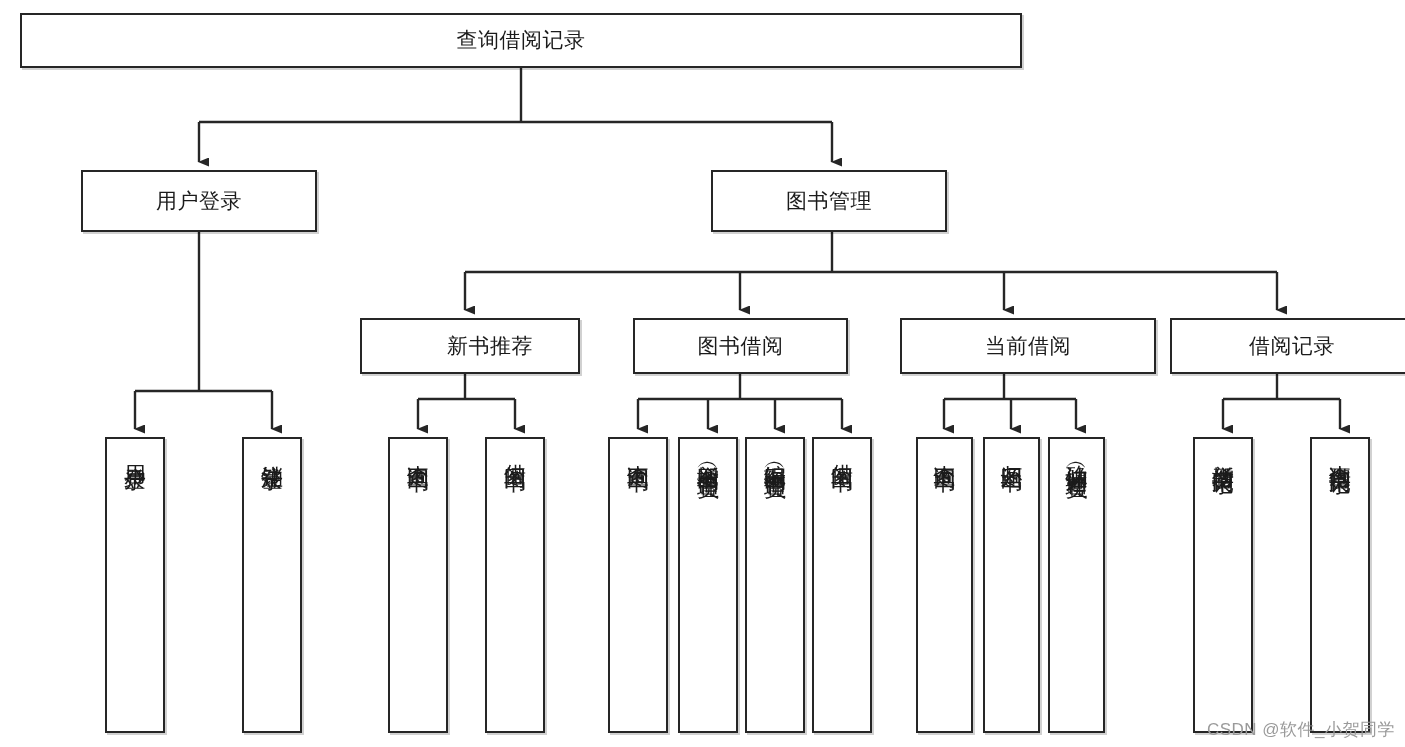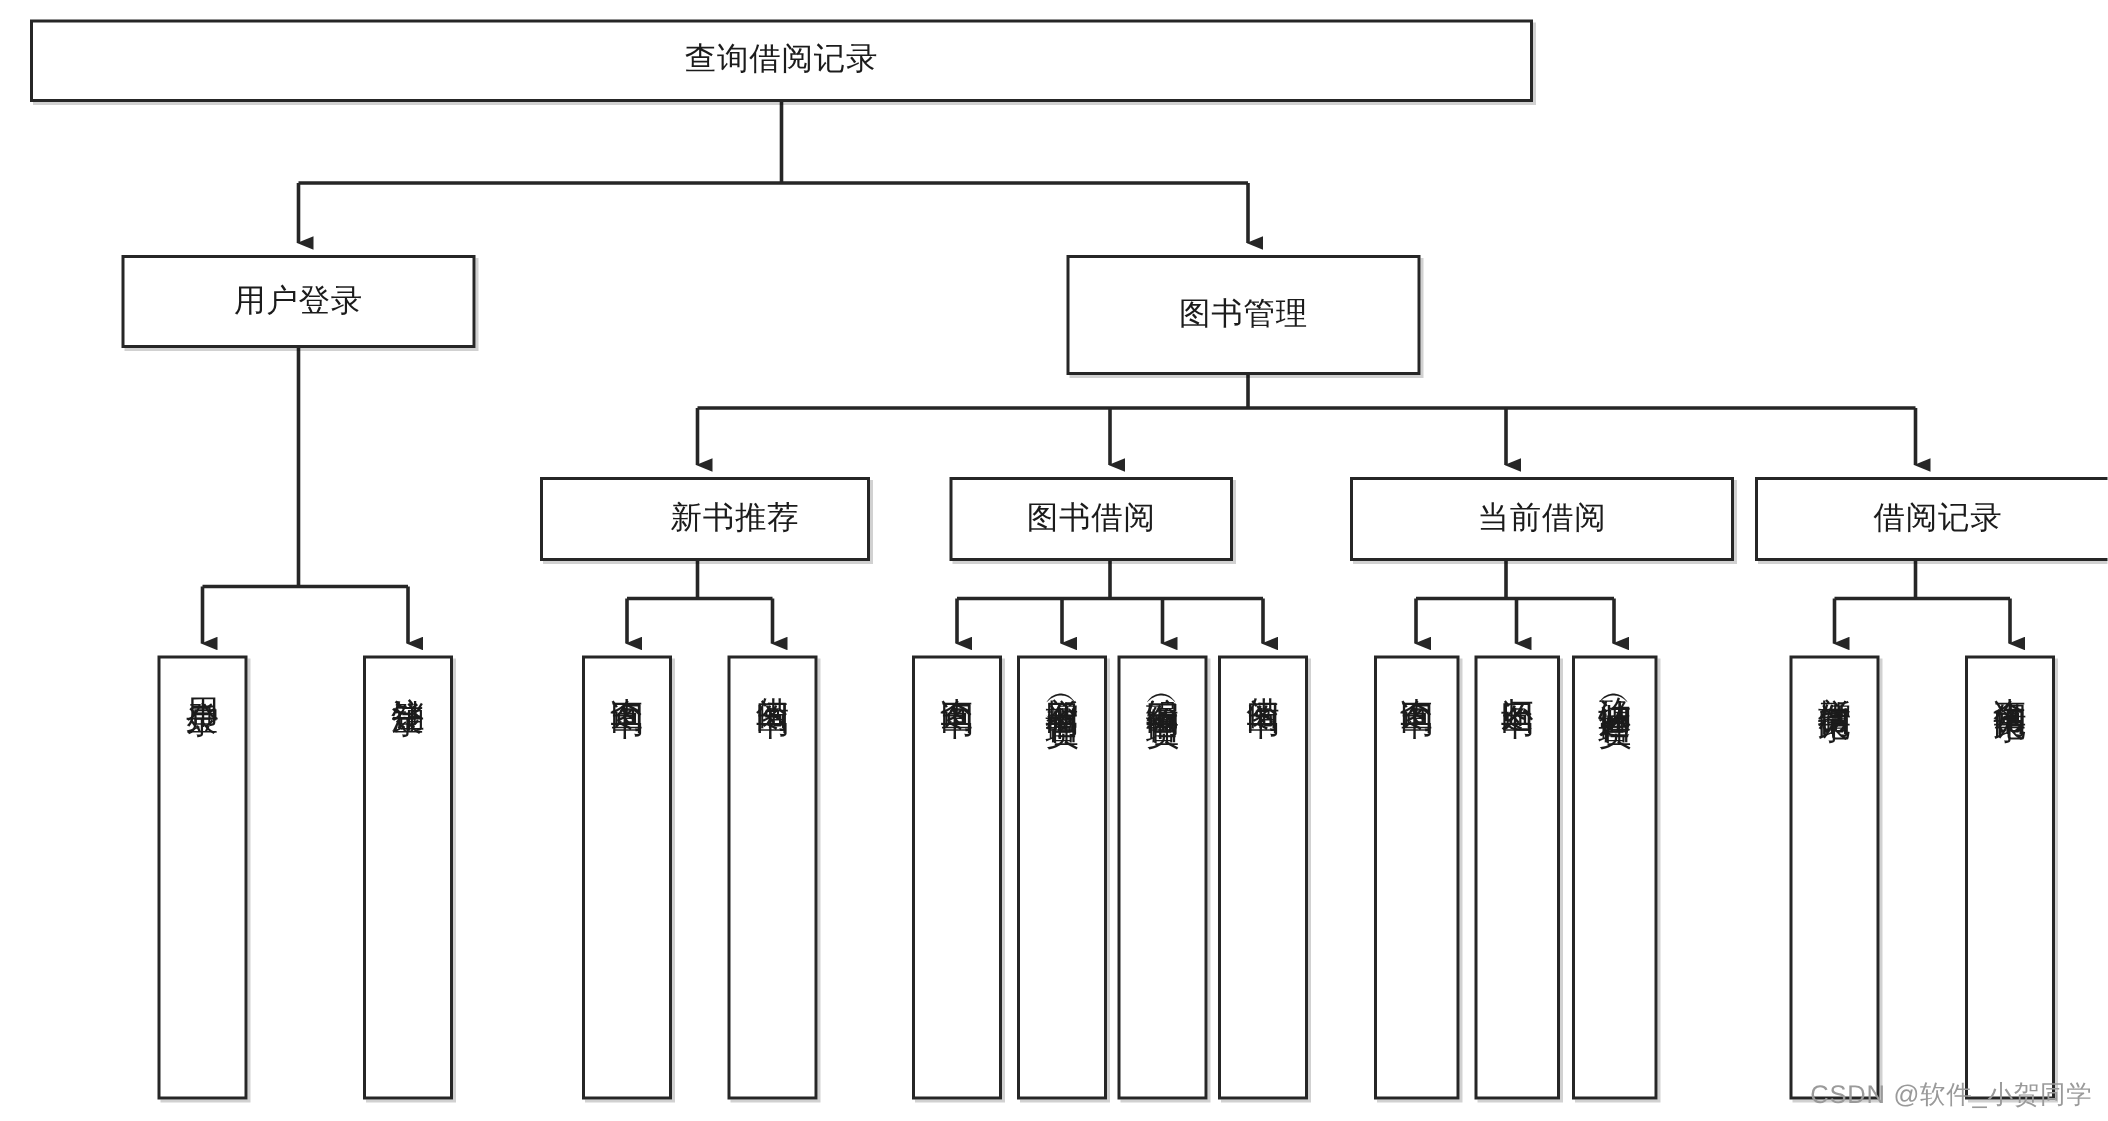--- a/index.html
+++ b/index.html
@@ -125,28 +125,28 @@
     </g>
   </svg>
 
   <div class="node" style="left: 20px; top: 13px; width: 1002px; height: 55px;">
     <span class="label">查询借阅记录</span>
   </div>
 
   <div class="node" style="left: 81px; top: 170px; width: 236px; height: 62px;">
     <span class="label">用户登录</span>
   </div>
-  <div class="node" style="left: 711px; top: 170px; width: 236px; height: 80px;">
+  <div class="node" style="left: 711px; top: 170px; width: 236px; height: 62px;">
     <span class="label">图书管理</span>
   </div>
 
   <div class="node" style="left: 360px; top: 318px; width: 220px; height: 56px; padding-left: 40px;">
     <span class="label">新书推荐</span>
   </div>
-  <div class="node" style="left: 633px; top: 318px; width: 189px; height: 56px;">
+  <div class="node" style="left: 633px; top: 318px; width: 215px; height: 56px;">
     <span class="label">图书借阅</span>
   </div>
   <div class="node" style="left: 900px; top: 318px; width: 256px; height: 56px;">
     <span class="label">当前借阅</span>
   </div>
   <div class="node" style="left: 1170px; top: 318px; width: 244px; height: 56px; justify-content: center;">
     <span class="label">借阅记录</span>
   </div>
 
   <div class="node vert" style="left: 105px; top: 437px; width: 60px; height: 296px;">

